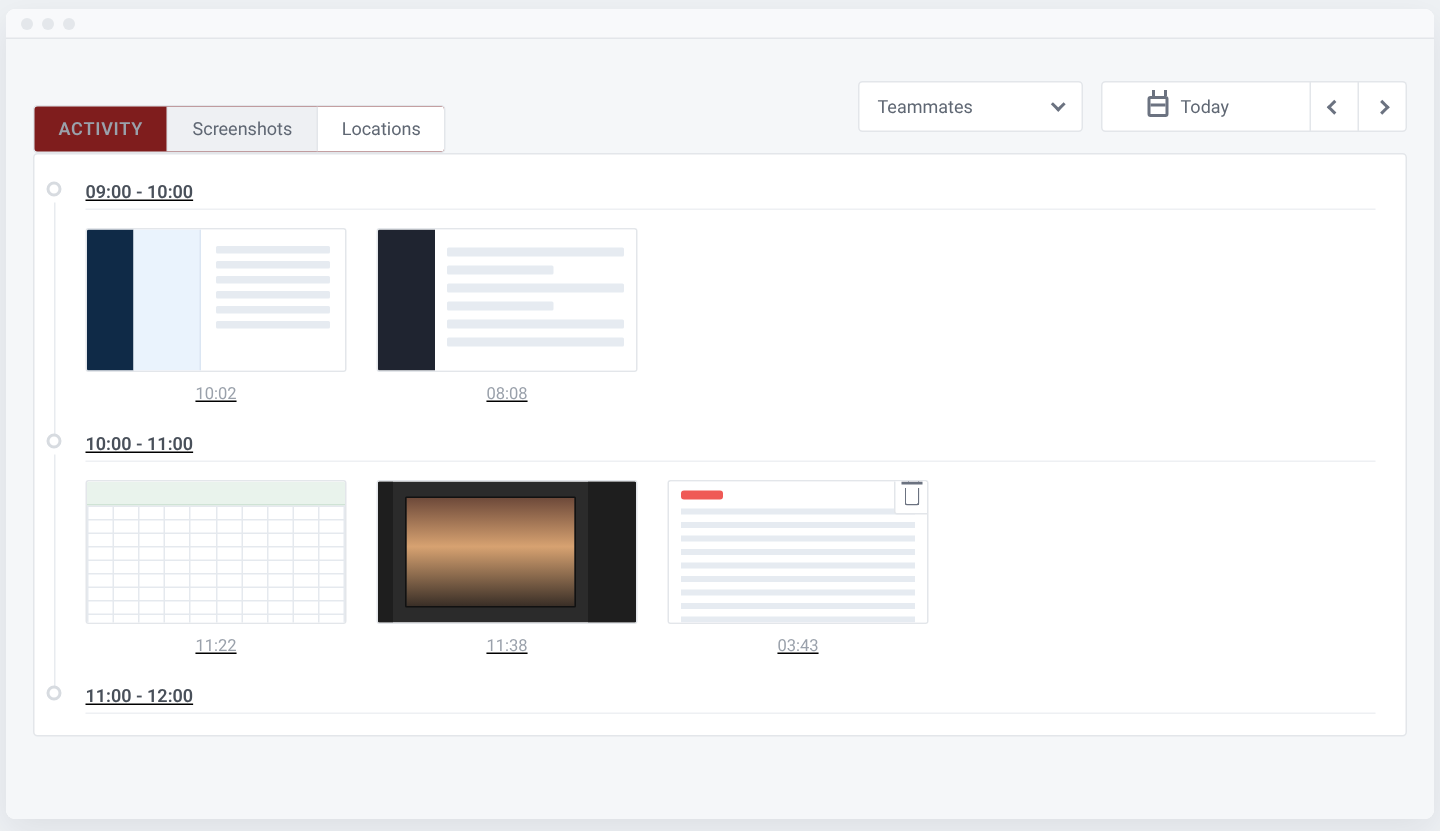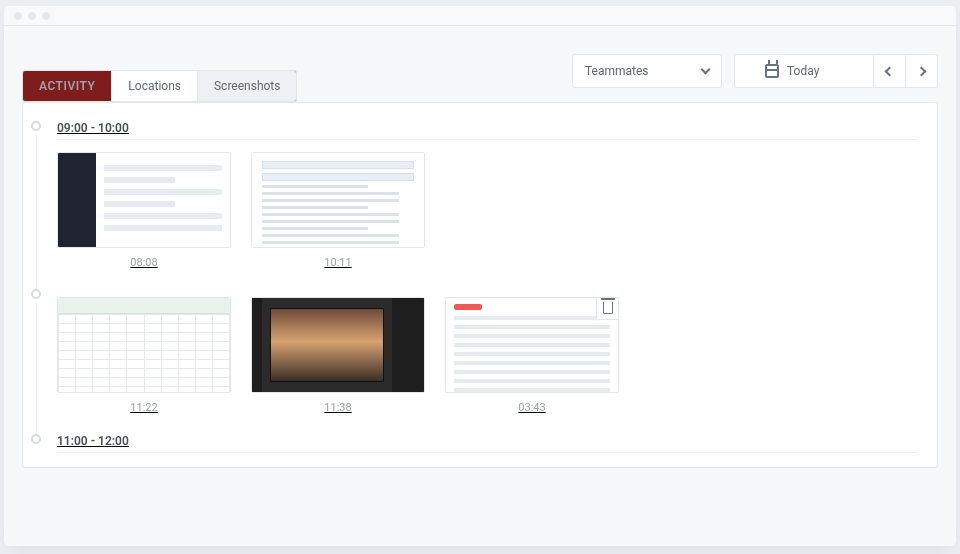--- a/index.html
+++ b/index.html
@@ -86,22 +86,22 @@
   <div class="chrome">
     <div class="dot"></div>
     <div class="dot"></div>
     <div class="dot"></div>
   </div>
   <div class="content">
 
     <div class="topbar">
       <div class="tabs">
         <div class="tab active-label">ACTIVITY</div>
+        <div class="tab sel">Screenshots</div>
         <div class="tab plain">Locations</div>
-        <div class="tab sel">Screenshots</div>
       </div>
       <div class="spacer"></div>
       <div class="dropdown">
         <span>Teammates</span>
         <span class="chev down"></span>
       </div>
       <div class="today-group">
         <div class="today">
           <span class="cal-icon"></span>
           <span>Today</span>
@@ -117,57 +117,57 @@
 
 
     <div class="panel" id="panel">
         <div class="time-row">
           <div class="time-dot"></div>
           <div class="time-line"></div>
           <div class="time-label">09:00 - 10:00</div>
           <div class="thumbs">
             <div class="thumb">
               <div class="thumb-img">
+                <div class="fk fk-chat">
+                  <div class="side"></div>
+                  <div class="list"></div>
+                  <div class="main">
+                    <div class="row"></div>
+                    <div class="row"></div>
+                    <div class="row"></div>
+                    <div class="row"></div>
+                    <div class="row"></div>
+                    <div class="row"></div>
+                  </div>
+                </div>
+              </div>
+              <div class="thumb-time">10:02</div>
+            </div>
+            <div class="thumb">
+              <div class="thumb-img">
                 <div class="fk fk-slack">
                   <div class="side"></div>
                   <div class="main">
                     <div class="msg"></div>
                     <div class="msg short"></div>
                     <div class="msg"></div>
                     <div class="msg short"></div>
                     <div class="msg"></div>
                     <div class="msg"></div>
                   </div>
                 </div>
               </div>
               <div class="thumb-time">08:08</div>
             </div>
-            <div class="thumb">
-              <div class="thumb-img">
-                <div class="fk fk-doc">
-                  <div class="tb"></div>
-                  <div class="tb"></div>
-                  <div class="ln s"></div>
-                  <div class="ln m"></div>
-                  <div class="ln m"></div>
-                  <div class="ln s"></div>
-                  <div class="ln m"></div>
-                  <div class="ln m"></div>
-                  <div class="ln s"></div>
-                  <div class="ln m"></div>
-                  <div class="ln m"></div>
-                </div>
-              </div>
-              <div class="thumb-time">10:11</div>
-            </div>
           </div>
         </div>
         <div class="time-row">
           <div class="time-dot"></div>
           <div class="time-line"></div>
+          <div class="time-label">10:00 - 11:00</div>
           <div class="thumbs">
             <div class="thumb">
               <div class="thumb-img">
                 <div class="fk fk-excel">
                   <div class="ribbon"></div>
                   <div class="grid">
                     <div class="cell"></div>
                     <div class="cell"></div>
                     <div class="cell"></div>
                     <div class="cell"></div>

